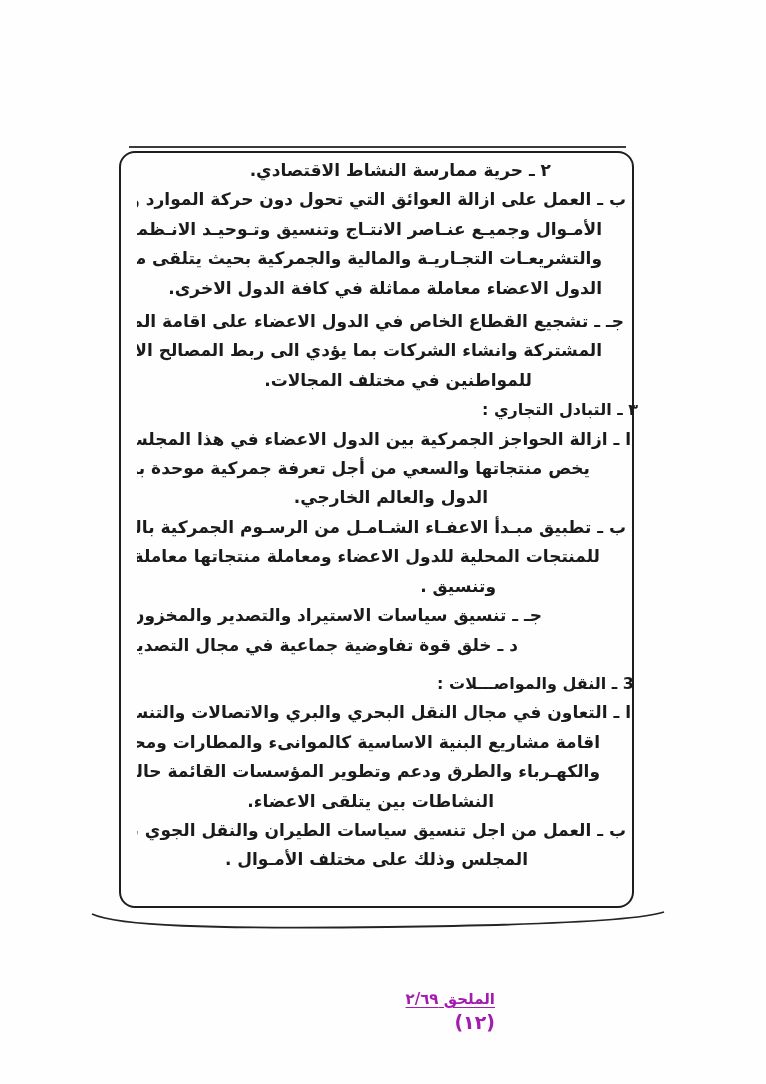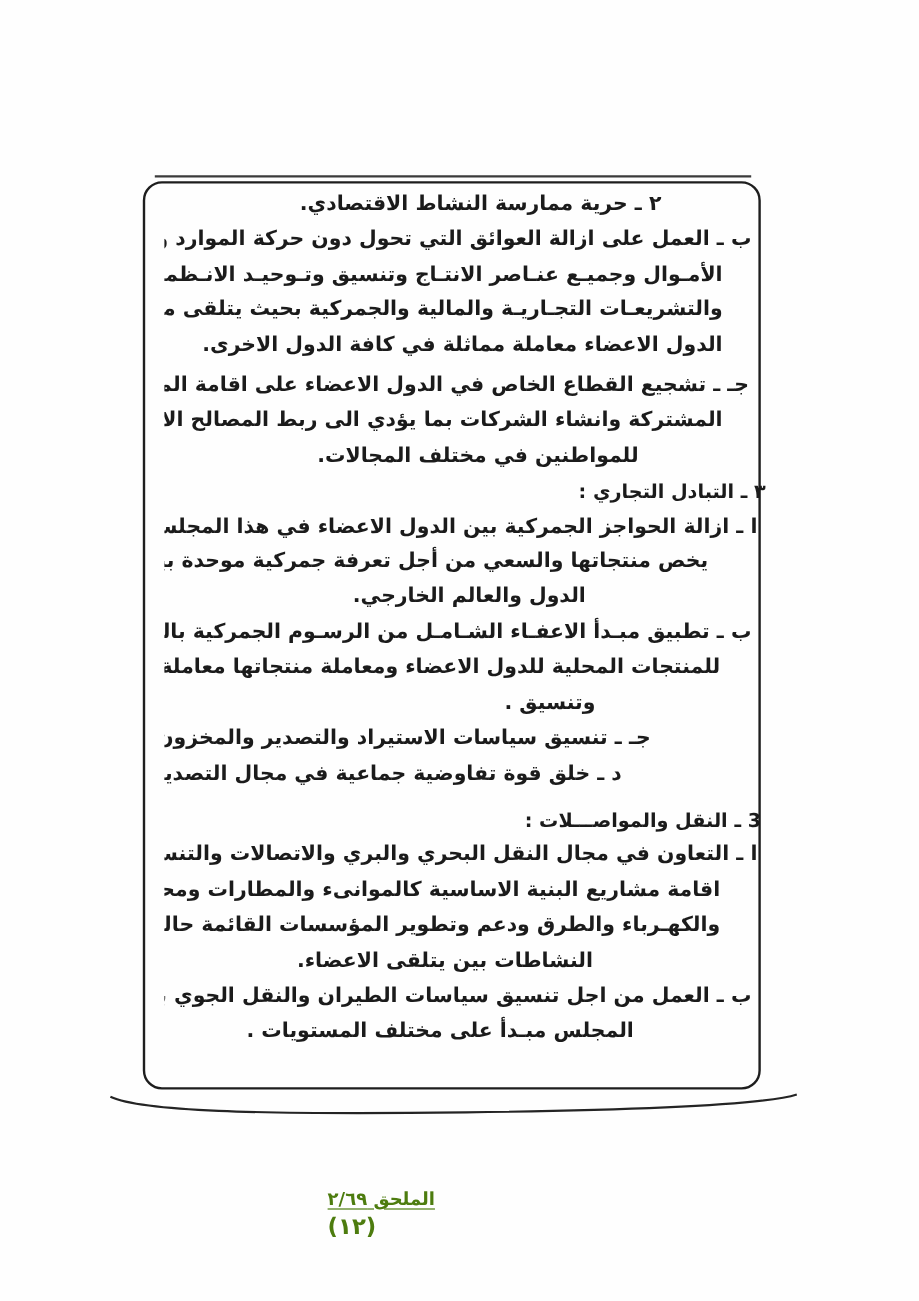--- a/index.html
+++ b/index.html
@@ -32,22 +32,22 @@
   }
   .ln{
     white-space:nowrap;text-align:right;
     line-height:29.4px;font-size:17px;font-weight:bold;
     color:#1b1b1b;letter-spacing:0;
   }
   .hdr{font-size:16px;}
   .gap-sm{margin-top:4px;}
   .gap-lg{margin-top:9px;}
   .footer{
-    position:absolute;left:273px;top:988px;width:210px;
-    direction:rtl;text-align:left;color:#4d7c0f;
+    position:absolute;left:285px;top:988px;width:210px;
+    direction:rtl;text-align:right;color:#a21caf;
   }
   .footer .appendix{
     font-size:15px;font-weight:bold;text-decoration:underline;
     text-underline-offset:3px;line-height:22px;
   }
   .footer .pagenum{
     font-size:19px;font-weight:bold;line-height:24px;
   }
 </style>
 </head>
@@ -76,21 +76,21 @@
     <div class="ln" style="padding-right:46px">للمنتجات المحلية للدول الاعضاء ومعاملة منتجاتها معاملة السلع</div>
     <div class="ln" style="padding-right:150px">وتنسيق .</div>
     <div class="ln" style="padding-right:104px">جـ ـ تنسيق سياسات الاستيراد والتصدير والمخزون الغذائي.</div>
     <div class="ln" style="padding-right:128px">د ـ خلق قوة تفاوضية جماعية في مجال التصدير والاستيراد .</div>
     <div class="ln hdr gap-lg" style="padding-right:12px">3 ـ النقل والمواصـــلات :</div>
     <div class="ln" style="padding-right:15px">ا ـ التعاون في مجال النقل البحري والبري والاتصالات والتنسيق في</div>
     <div class="ln" style="padding-right:46px">اقامة مشاريع البنية الاساسية كالموانىء والمطارات ومحطات الماء</div>
     <div class="ln" style="padding-right:46px">والكهـرباء والطرق ودعم وتطوير المؤسسات القائمة حاليا بهذه</div>
     <div class="ln" style="padding-right:152px">النشاطات بين يتلقى الاعضاء.</div>
     <div class="ln" style="padding-right:20px">ب ـ العمل من اجل تنسيق سياسات الطيران والنقل الجوي بين دول</div>
-    <div class="ln" style="padding-right:118px">المجلس مبـدأ على مختلف المستويات .</div>
+    <div class="ln" style="padding-right:118px">المجلس وذلك على مختلف الأمـوال .</div>
   </div>
 
   <svg class="bottom-curve" viewBox="0 0 580 26" xmlns="http://www.w3.org/2000/svg">
     <path d="M 4 8 C 30 20 120 23 300 21 C 460 19 552 14 576 6" fill="none" stroke="#242424" stroke-width="1.8"></path>
   </svg>
 
   <div class="footer">
     <div class="appendix">الملحق ٢/٦٩</div>
     <div class="pagenum">(١٢)</div>
   </div>

